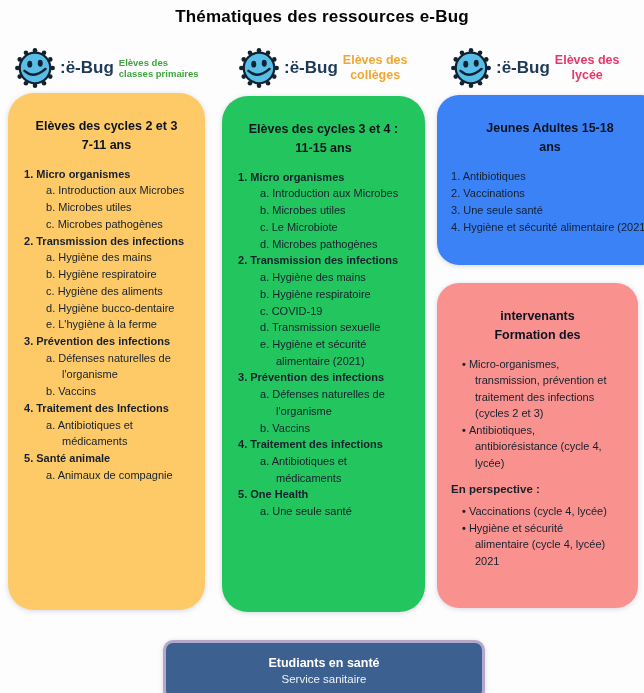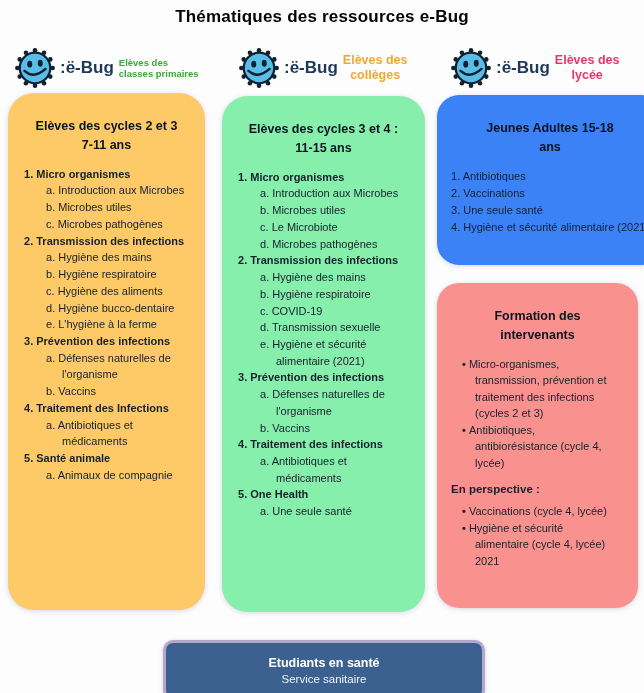--- a/index.html
+++ b/index.html
@@ -26,21 +26,21 @@
   #logo-colleges .audience{font-size:12.5px;color:#f0a732;text-align:center;}
   #logo-lycees{left:450px;top:47px;}
   #logo-lycees .audience{font-size:12.5px;color:#e63768;text-align:center;}
   
   .panel{
     position:absolute;box-sizing:border-box;
     border-radius:26px;padding:0 12px;
     box-shadow:0 1px 5px rgba(110,110,150,.28);
   }
   #panel-primaires{left:8px;top:93px;width:197px;height:517px;background:#fdca67;}
-  #panel-colleges{left:222px;top:96px;width:203px;height:516px;background:#86efac;}
+  #panel-colleges{left:222px;top:96px;width:203px;height:516px;background:#22c55e;}
   #panel-adultes{left:437px;top:95px;width:226px;height:170px;background:#3b82f6;border-radius:22px;}
   #panel-formation{left:437px;top:283px;width:201px;height:325px;background:#f9928e;border-radius:22px;}
   .panel-title{
     font-size:12.5px;font-weight:bold;text-align:center;
     margin:24px 0 10px;line-height:1.55;color:#0d1320;
   }
   .panel-title span{display:block;}
   
   ol.main{list-style:none;margin:6px 0 0;padding:0 0 0 4px;counter-reset:main;font-size:11px;line-height:1.52;}
   ol.main>li{counter-increment:main;font-weight:bold;}
@@ -260,22 +260,22 @@
   <ol class="plain">
     <li><span>Antibiotiques</span></li>
     <li><span>Vaccinations</span></li>
     <li><span>Une seule santé</span></li>
     <li><span>Hygiène et sécurité alimentaire (2021)</span></li>
   </ol>
 </div>
 
 <div class="panel" id="panel-formation">
   <div class="panel-title">
+    <span>intervenants</span>
     <span>Formation des</span>
-    <span>intervenants</span>
   </div>
   <ul class="dots">
     <li><span>Micro-organismes, transmission, prévention et traitement des infections (cycles 2 et 3)</span></li>
     <li><span>Antibiotiques, antibiorésistance (cycle 4, lycée)</span></li>
   </ul>
   <div class="subheading">En perspective :</div>
   <ul class="dots">
     <li><span>Vaccinations (cycle 4, lycée)</span></li>
     <li><span>Hygiène et sécurité alimentaire (cycle 4, lycée) 2021</span></li>
   </ul>

